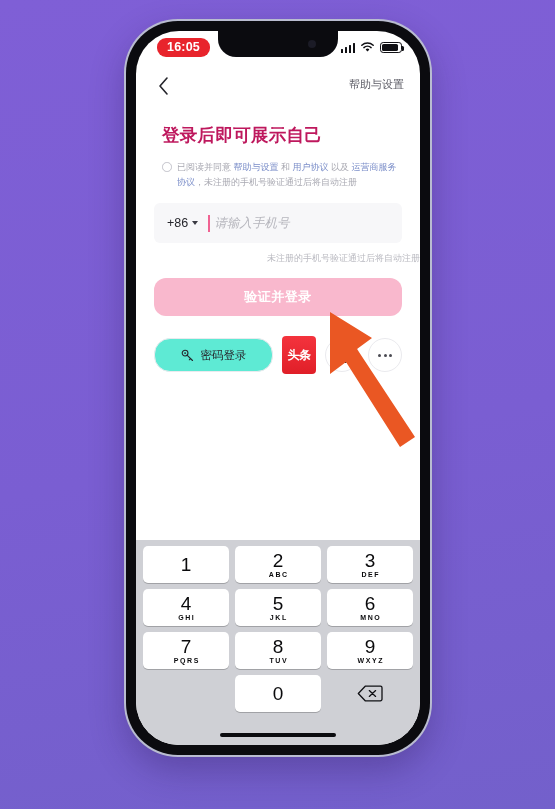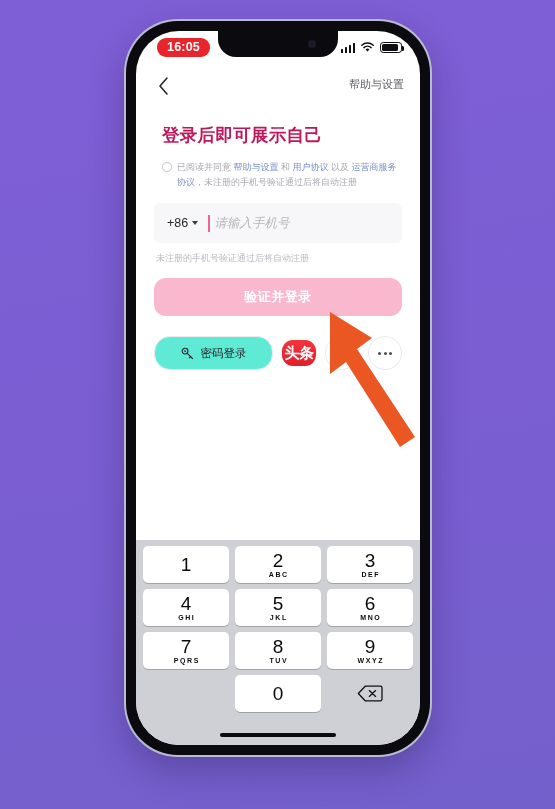--- a/index.html
+++ b/index.html
@@ -251,20 +251,21 @@
     margin-left: 5px;
     font-size: 12.5px;
     color: #b6b6bd;
     font-style: italic;
   }
 
   .hint {
     margin: 9px 0 0 20px;
     font-size: 9px;
     color: #b9b9c0;
+    text-align: right;
   }
 
   .primary-btn {
     margin: 13px 18px 0 18px;
     height: 38px;
     background: #f9b8cd;
     border-radius: 12px;
     display: flex;
     align-items: center;
     justify-content: center;
@@ -303,25 +304,25 @@
     border: 1px solid #eaeaee;
     display: flex;
     align-items: center;
     justify-content: center;
     background: #fff;
     cursor: pointer;
     flex: 0 0 auto;
   }
   .toutiao {
     width: 34px;
-    height: 26px;
-    border-radius: 11px;
+    height: 38px;
+    border-radius: 4px;
     background: linear-gradient(180deg, #f4333d 0%, #e01f28 100%);
     color: #fff;
-    font-size: 15px;
+    font-size: 12px;
     font-weight: bold;
     display: flex;
     align-items: center;
     justify-content: center;
     letter-spacing: -0.5px;
     cursor: pointer;
     flex: 0 0 auto;
   }
   .dots {
     display: flex;

